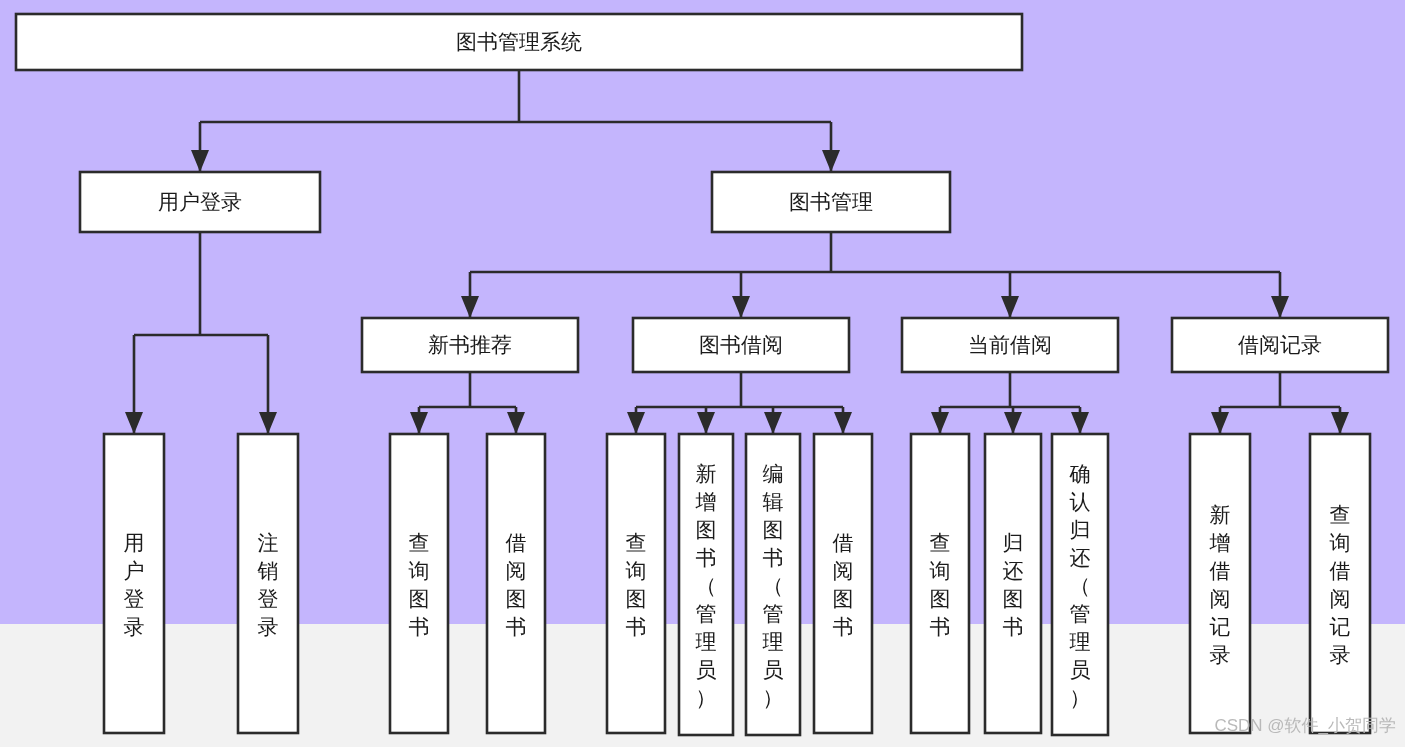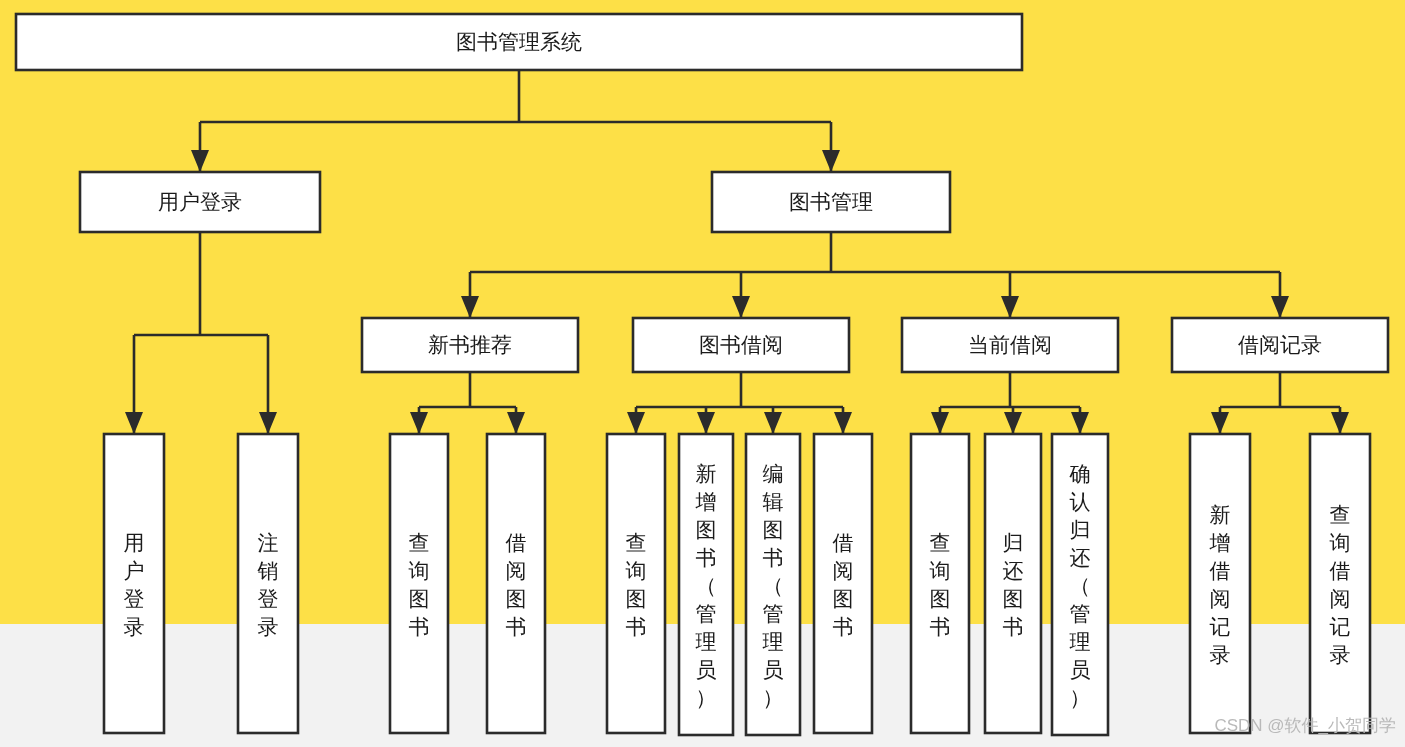--- a/index.html
+++ b/index.html
@@ -11,21 +11,21 @@
     width: 1405px;
     height: 747px;
     font-family: "Liberation Sans", "DejaVu Sans", sans-serif;
     overflow: hidden;
     position: relative;
   }
   #diagram-root {
     position: relative;
     width: 1405px;
     height: 624px;
-    background: #fde047;
+    background: #c4b5fd;
   }
   svg#flow {
     position: absolute;
     top: 0;
     left: 0;
     width: 1405px;
     height: 747px;
     display: block;
   }
   .node-box {

